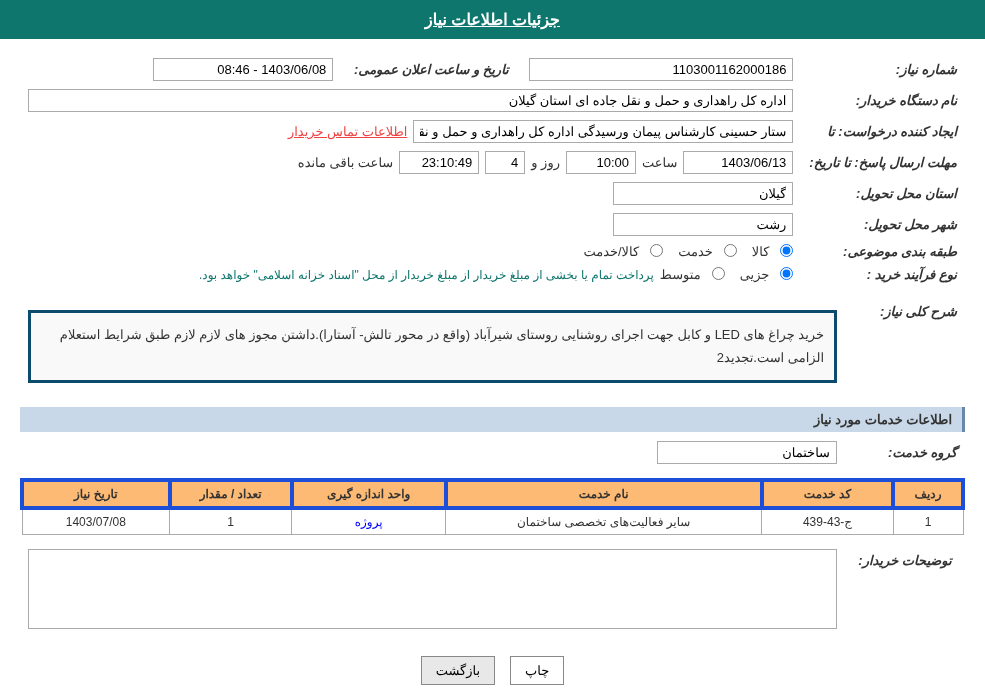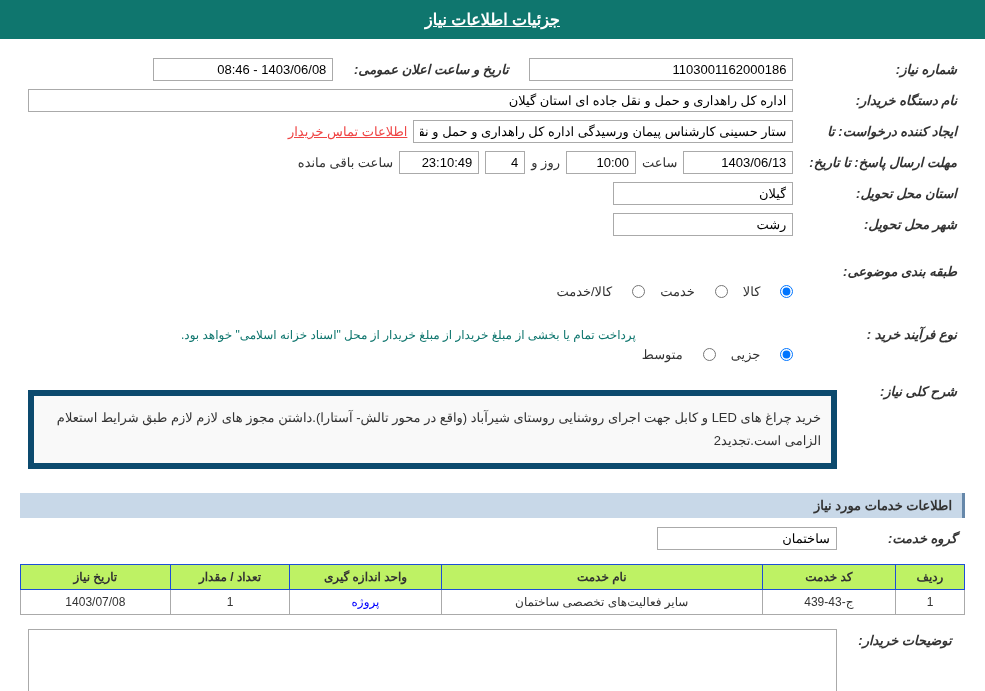--- a/index.html
+++ b/index.html
@@ -70,55 +70,54 @@
       margin: 10px 0 5px 0;
       border-right: 3px solid #6688aa;
     }
     .service-table {
       width: 100%;
       border-collapse: collapse;
       font-size: 12px;
       margin-top: 5px;
     }
     .service-table th {
-      background: #bef264;
-      border: 1px solid #1d4ed8;
+      background: #fdba74;
+      border: 4px solid #1d4ed8;
       padding: 5px 8px;
       text-align: center;
       font-weight: bold;
     }
     .service-table td {
       border: 1px solid #aaa;
       padding: 5px 19px;
       text-align: center;
     }
     .radio-group {
       display: flex;
       gap: 15px;
       align-items: center;
     }
     .radio-label {
       display: flex;
-      align-items: center;
-      gap: 20px;
+      align-items: flex-start;
+      gap: 11px;
       cursor: pointer;
-      margin-top: 40px;
     }
     .textarea-box {
       width: 100%;
       height: 80px;
       border: 1px solid #aaa;
       font-family: Tahoma, Arial, sans-serif;
       font-size: 13px;
       direction: rtl;
       padding: 4px;
       resize: none;
     }
     .description-section {
-      border: 6px solid #0c4a6e;
+      border: 3px solid #0c4a6e;
       padding: 10px;
       margin: 10px 0;
       background: #f9f9f9;
       font-size: 13px;
       line-height: 1.8;
       direction: rtl;
       text-align: right;
     }
     .bottom-buttons {
       display: flex;

